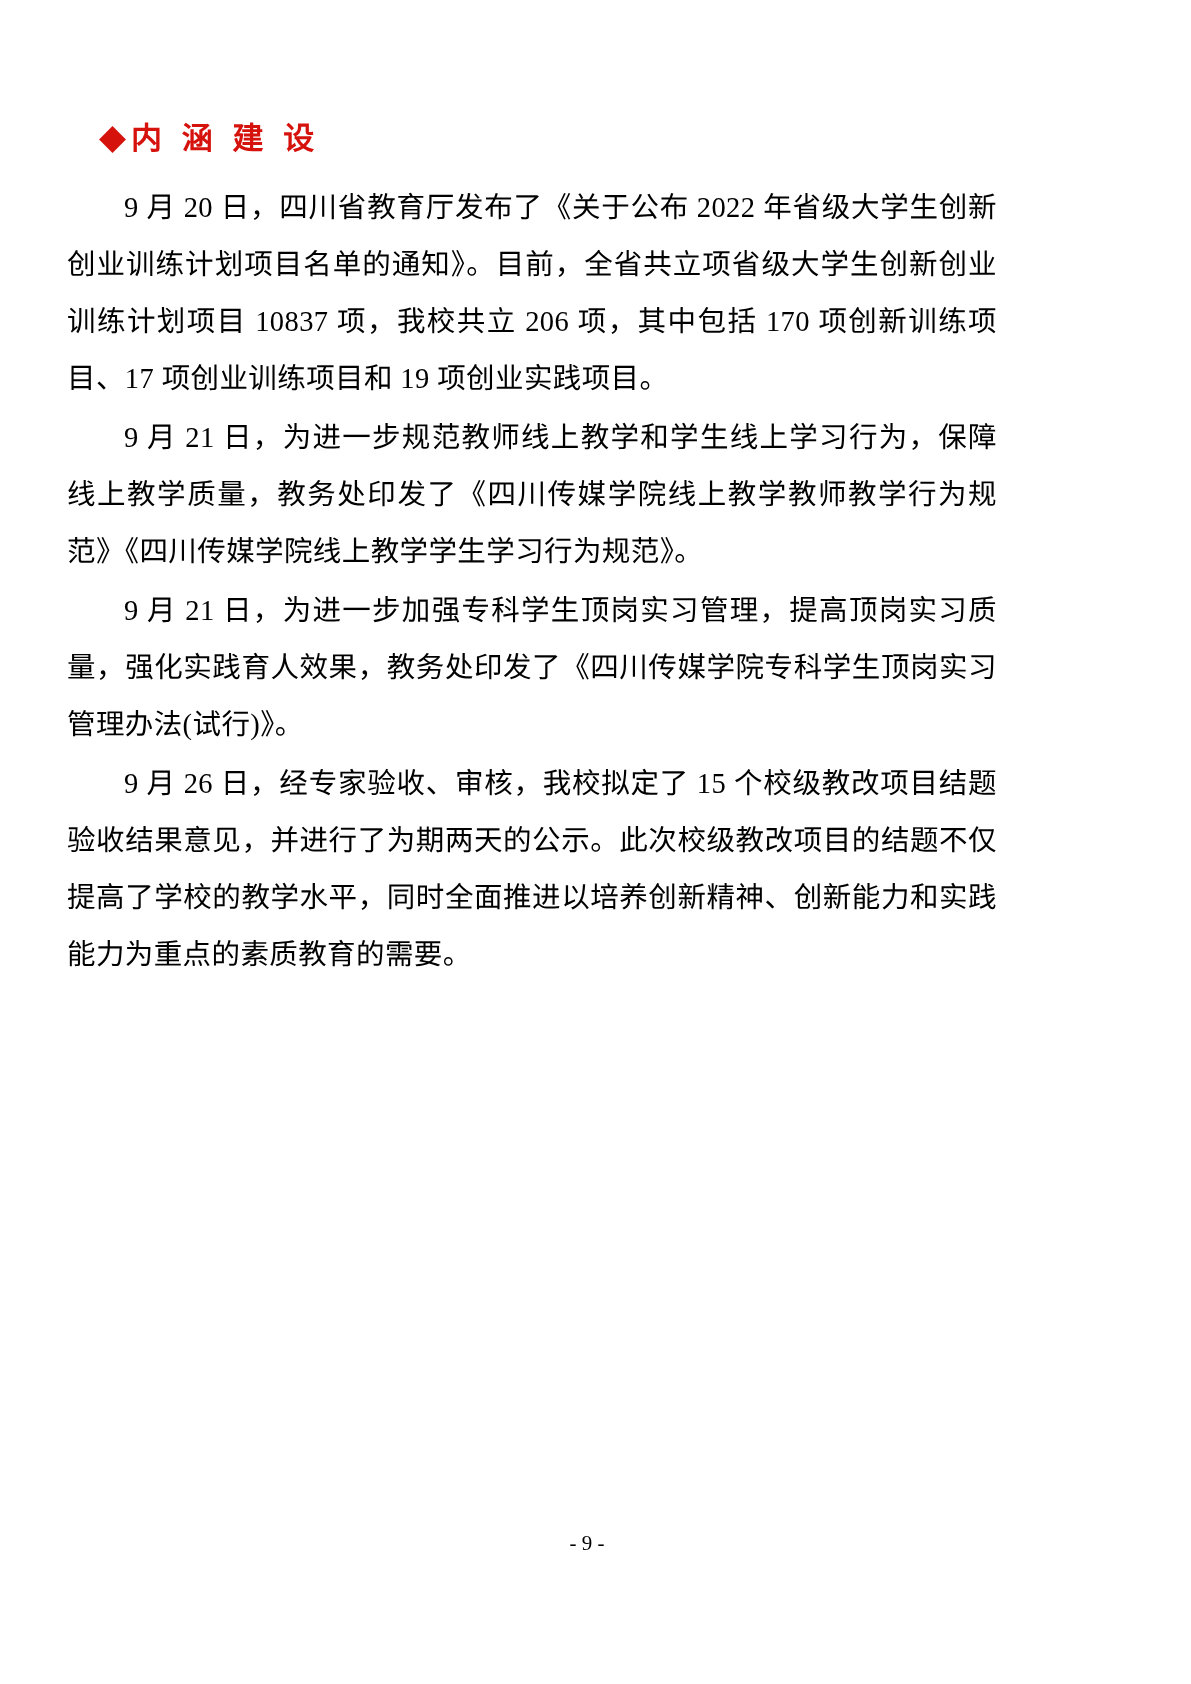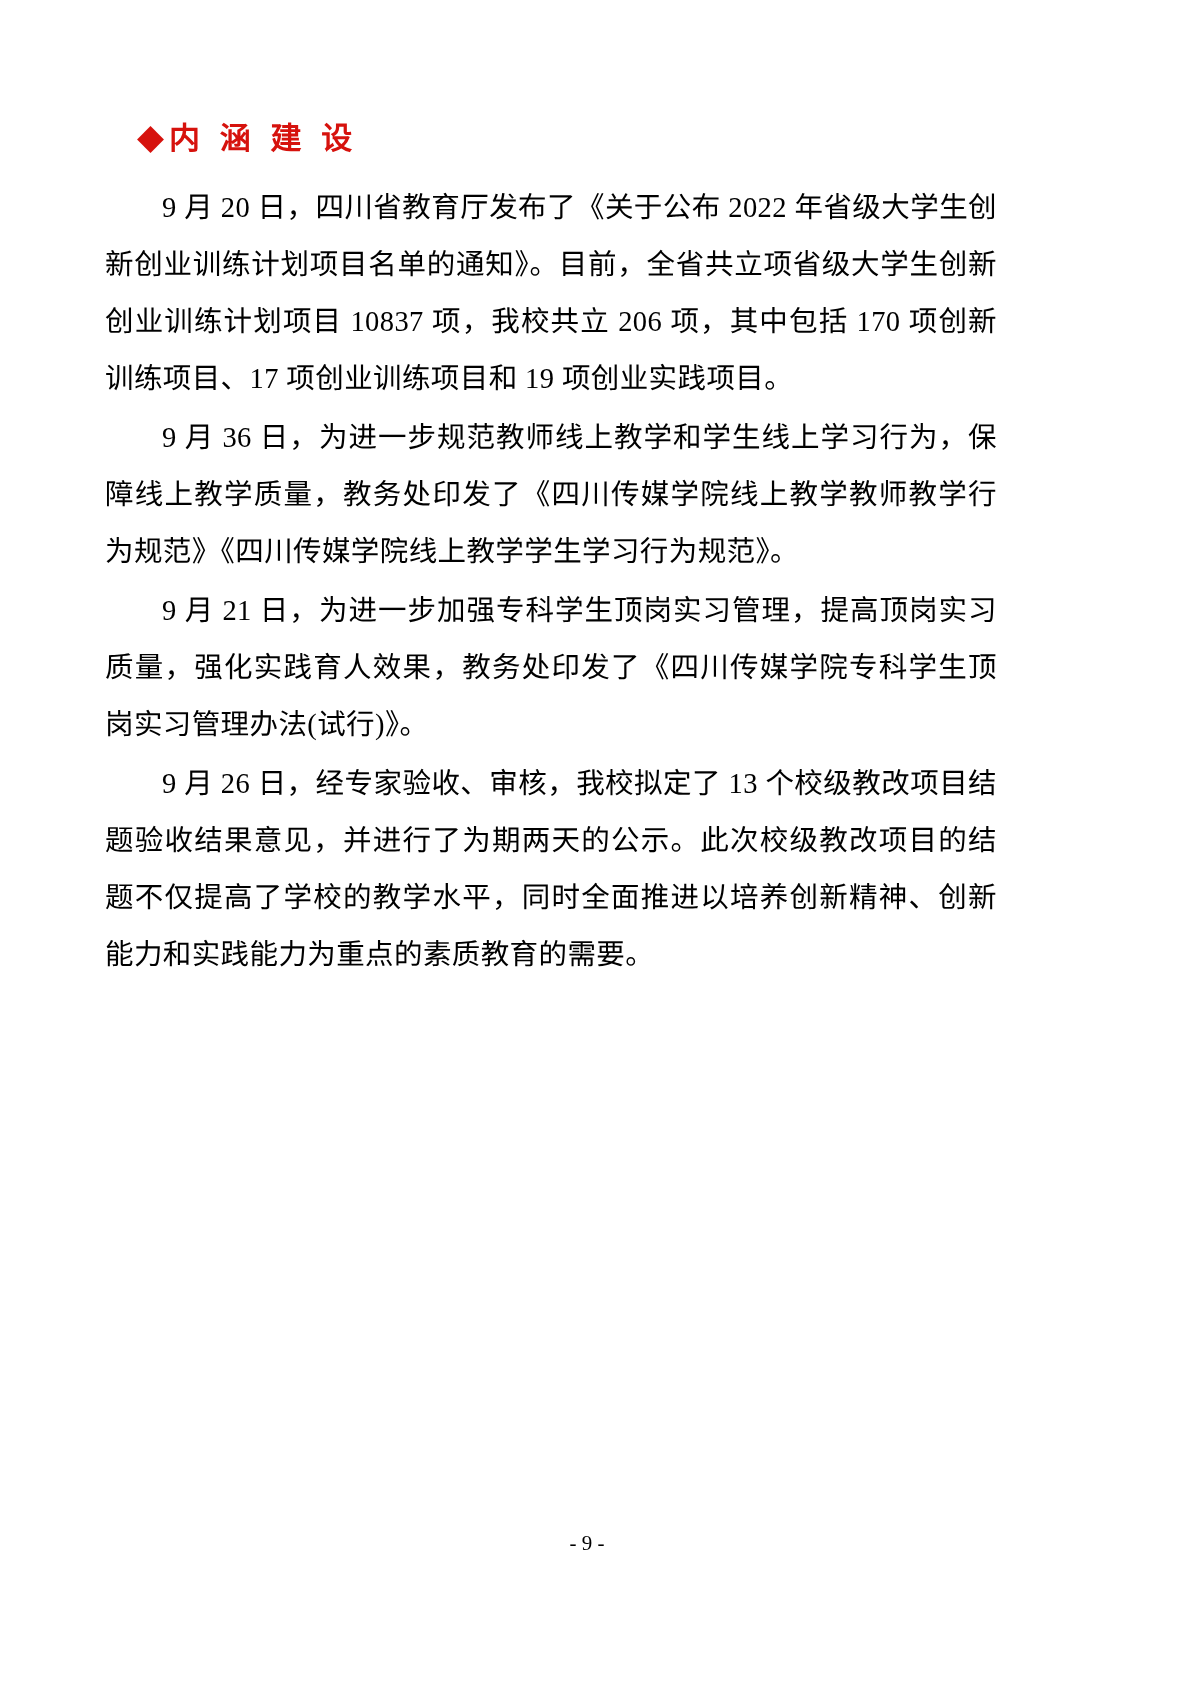--- a/index.html
+++ b/index.html
@@ -15,21 +15,21 @@
     color: #000000;
     overflow: hidden;
   }
   .page {
     position: absolute;
     top: 0;
     left: 0;
     width: 1174px;
     height: 1684px;
     box-sizing: border-box;
-    padding: 120px 165px 0 105px;
+    padding: 120px 165px 0 67px;
   }
   .section-heading {
     display: flex;
     align-items: center;
     margin: 0 0 22px 36px;
     color: #d6120d;
     font-size: 31px;
     font-weight: bold;
     letter-spacing: 6px;
     font-family: "Liberation Serif", "DejaVu Serif", serif;
@@ -75,20 +75,20 @@
 
 <div class="page">
 
   <div class="section-heading">
     <span class="diamond-icon"></span>
     <span class="heading-text">内 涵 建 设</span>
   </div>
 
   <div class="body-text">
     <p>9 月 20 日，四川省教育厅发布了《关于公布 2022 年省级大学生创新创业训练计划项目名单的通知》。目前，全省共立项省级大学生创新创业训练计划项目 10837 项，我校共立 206 项，其中包括 170 项创新训练项目、17 项创业训练项目和 19 项创业实践项目。</p>
-    <p>9 月 36 日，为进一步规范教师线上教学和学生线上学习行为，保障线上教学质量，教务处印发了《四川传媒学院线上教学教师教学行为规范》《四川传媒学院线上教学学生学习行为规范》。</p>
+    <p>9 月 21 日，为进一步规范教师线上教学和学生线上学习行为，保障线上教学质量，教务处印发了《四川传媒学院线上教学教师教学行为规范》《四川传媒学院线上教学学生学习行为规范》。</p>
     <p>9 月 21 日，为进一步加强专科学生顶岗实习管理，提高顶岗实习质量，强化实践育人效果，教务处印发了《四川传媒学院专科学生顶岗实习管理办法(试行)》。</p>
-    <p>9 月 26 日，经专家验收、审核，我校拟定了 13 个校级教改项目结题验收结果意见，并进行了为期两天的公示。此次校级教改项目的结题不仅提高了学校的教学水平，同时全面推进以培养创新精神、创新能力和实践能力为重点的素质教育的需要。</p>
+    <p>9 月 26 日，经专家验收、审核，我校拟定了 15 个校级教改项目结题验收结果意见，并进行了为期两天的公示。此次校级教改项目的结题不仅提高了学校的教学水平，同时全面推进以培养创新精神、创新能力和实践能力为重点的素质教育的需要。</p>
   </div>
 
   <div class="page-number">- 9 -</div>
 
 </div>
 
 </body></html>

